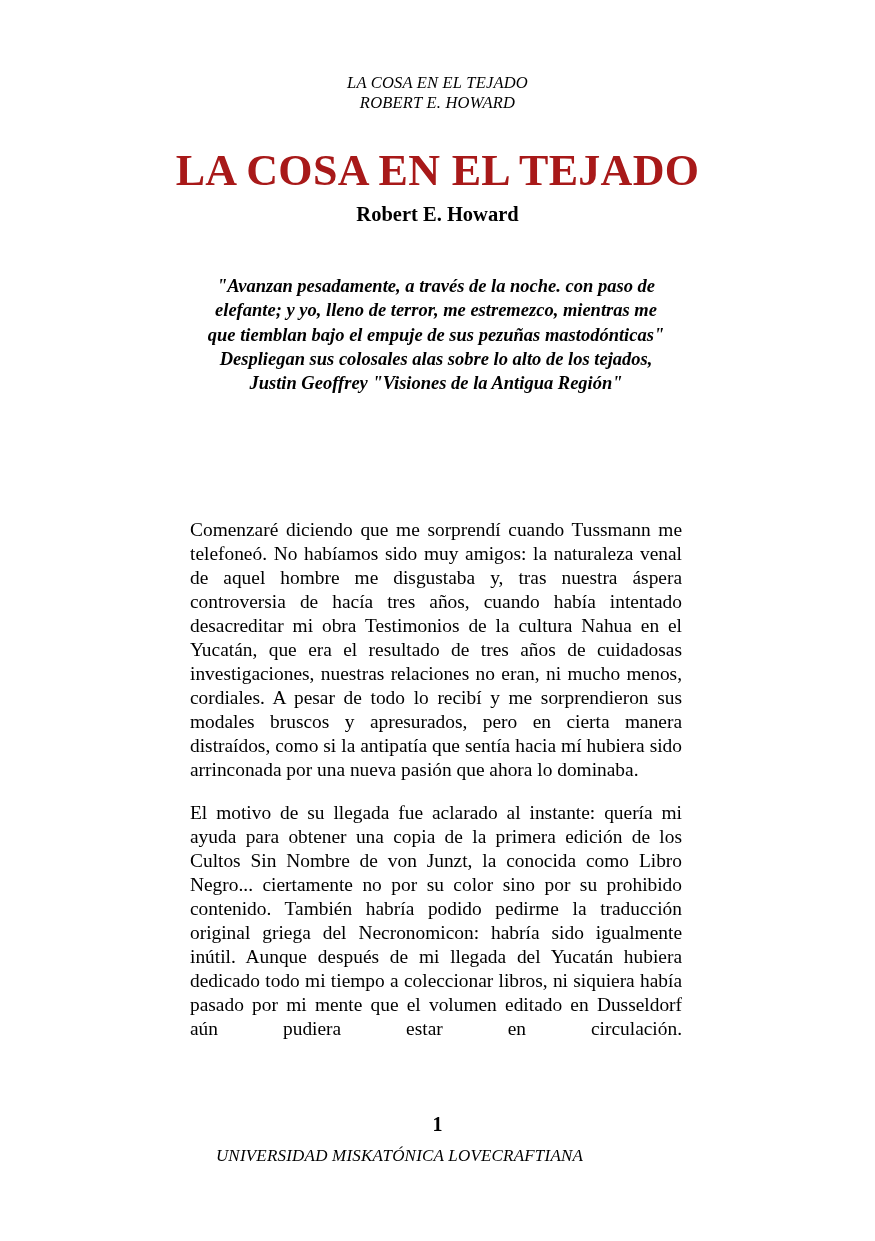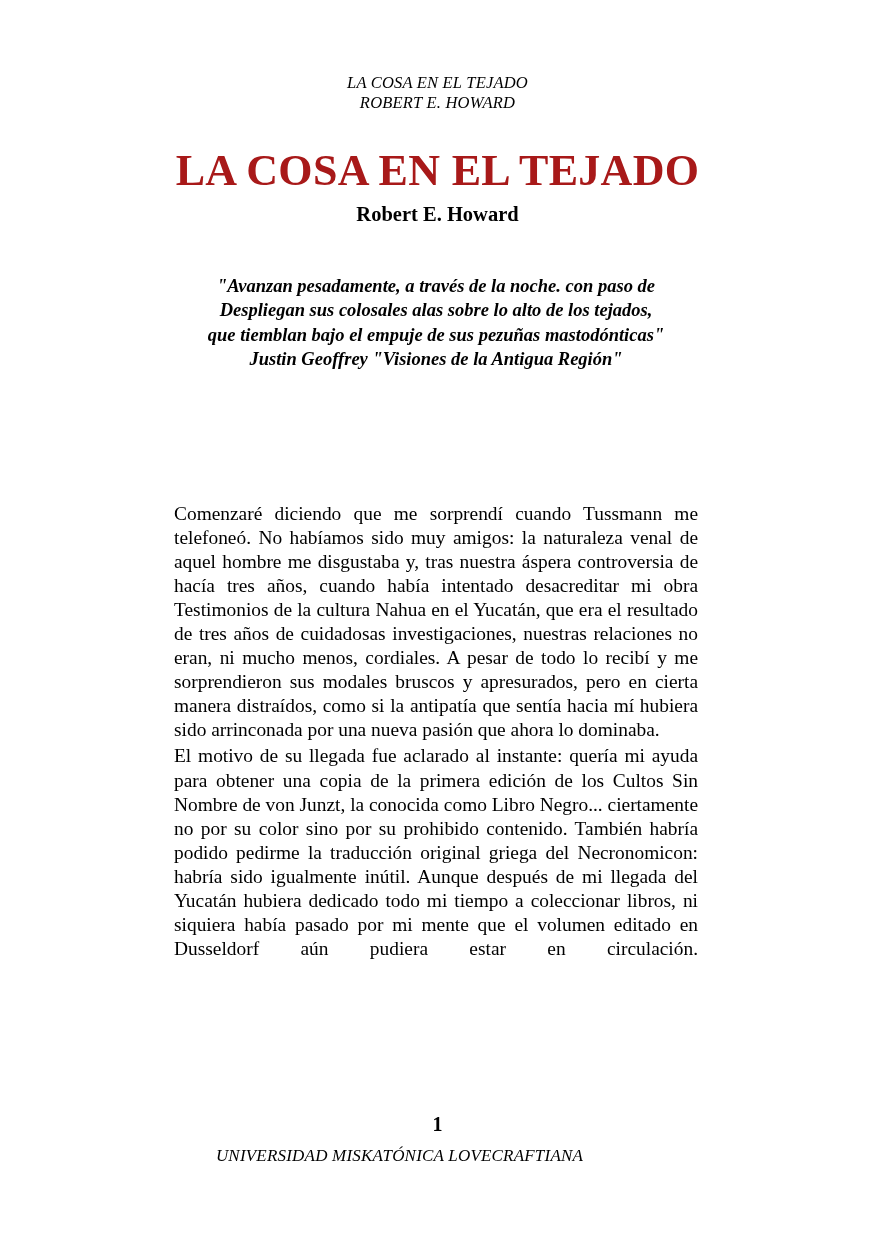--- a/index.html
+++ b/index.html
@@ -79,21 +79,21 @@
     position: absolute;
     top: 500px;
     left: 172px;
     width: 528px;
     font-size: 19.4px;
     line-height: 24.05px;
     text-align: justify;
     text-justify: inter-word;
   }
   .body-text p {
-    margin: 2px;
+    margin: 18px;
     text-indent: 0;
   }
   
   .body-text p.justify-last { text-align-last: justify; }
 
   
   .page-number {
     position: absolute;
     top: 1112px;
     left: 0;
@@ -125,22 +125,23 @@
     <span class="hdr-line">ROBERT E. HOWARD</span>
   </div>
 
   <div class="title-block">
     <div class="doc-title">LA COSA EN EL TEJADO</div>
     <div class="doc-author">Robert E. Howard</div>
   </div>
 
   <div class="epigraph">
     <span class="epi-line">"Avanzan pesadamente, a través de la noche. con paso de</span>
+    <span class="epi-line">elefante; y yo, lleno de terror, me estremezco, mientras me</span>
+    <span class="epi-line">que tiemblan bajo el empuje de sus pezuñas mastodónticas"</span>
     <span class="epi-line">Despliegan sus colosales alas sobre lo alto de los tejados,</span>
-    <span class="epi-line">que tiemblan bajo el empuje de sus pezuñas mastodónticas"</span>
     <span class="epi-line">Justin Geoffrey "Visiones de la Antigua Región"</span>
   </div>
 
   <div class="body-text">
     <p>Comenzaré diciendo que me sorprendí cuando Tussmann me telefoneó. No habíamos sido muy amigos: la naturaleza venal de aquel hombre me disgustaba y, tras nuestra áspera controversia de hacía tres años, cuando había intentado desacreditar mi obra Testimonios de la cultura Nahua en el Yucatán, que era el resultado de tres años de cuidadosas investigaciones, nuestras relaciones no eran, ni mucho menos, cordiales. A pesar de todo lo recibí y me sorprendieron sus modales bruscos y apresurados, pero en cierta manera distraídos, como si la antipatía que sentía hacia mí hubiera sido arrinconada por una nueva pasión que ahora lo dominaba.</p>
     <p class="justify-last">El motivo de su llegada fue aclarado al instante: quería mi ayuda para obtener una copia de la primera edición de los Cultos Sin Nombre de von Junzt, la conocida como Libro Negro... ciertamente no por su color sino por su prohibido contenido. También habría podido pedirme la traducción original griega del Necronomicon: habría sido igualmente inútil. Aunque después de mi llegada del Yucatán hubiera dedicado todo mi tiempo a coleccionar libros, ni siquiera había pasado por mi mente que el volumen editado en Dusseldorf aún pudiera estar en circulación.</p>
   </div>
 
   <div class="page-number">1</div>
 

